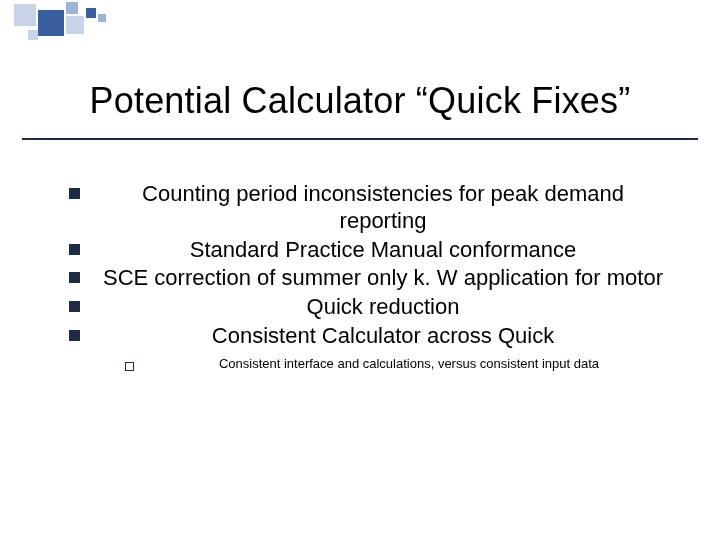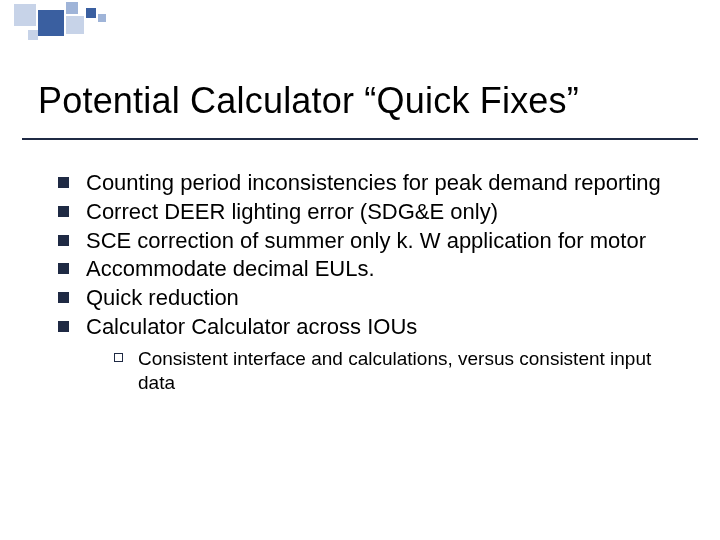--- a/index.html
+++ b/index.html
@@ -10,20 +10,21 @@
     background: #ffffff;
     font-family: Arial, Helvetica, sans-serif;
     color: #000;
     overflow: hidden;
   }
   .slide {
     position: relative;
     width: 720px;
     height: 540px;
     box-sizing: border-box;
+    text-align: center;
   }
   .decor {
     position: absolute;
     top: 0;
     left: 0;
     width: 140px;
     height: 48px;
   }
   .decor .sq {
     position: absolute;
@@ -51,21 +52,21 @@
   }
 
   .content {
     position: absolute;
     top: 170px;
     left: 58px;
     right: 40px;
   }
   ul.level1 {
     list-style: none;
-    margin: 0;
+    margin: 11px;
     padding: 0;
   }
   ul.level1 > li {
     position: relative;
     padding-left: 28px;
     font-size: 22px;
     line-height: 1.22;
     margin-bottom: 2px;
   }
   ul.level1 > li::before {
@@ -78,21 +79,21 @@
     background: #1f2a44;
   }
   ul.level2 {
     list-style: none;
     margin: 6px 0 0 0;
     padding: 0 0 0 28px;
   }
   ul.level2 > li {
     position: relative;
     padding-left: 24px;
-    font-size: 19px;
+    font-size: 13px;
     line-height: 1.25;
   }
   ul.level2 > li::before {
     content: "";
     position: absolute;
     left: 0;
     top: 6px;
     width: 9px;
     height: 9px;
     border: 1.5px solid #1f2a44;
@@ -114,26 +115,25 @@
     <div class="sq mid" style="left:98px; top:14px; width:8px;  height:8px;"></div>
     <div class="sq light" style="left:28px; top:30px; width:10px; height:10px;"></div>
   </div>
 
   <div class="title">Potential Calculator “Quick Fixes”</div>
   <div class="rule"></div>
 
   <div class="content">
     <ul class="level1">
       <li><span>Counting period inconsistencies for peak demand reporting</span></li>
-      <li><span>Correct DEER lighting error (SDG&amp;E only)</span></li>
+      <li><span>Standard Practice Manual conformance</span></li>
       <li><span>SCE correction of summer only k. W application for motor</span></li>
-      <li><span>Accommodate decimal EULs.</span></li>
       <li><span>Quick reduction</span></li>
       <li>
-        <span>Calculator Calculator across IOUs</span>
+        <span>Consistent Calculator across Quick</span>
         <ul class="level2">
           <li><span>Consistent interface and calculations, versus consistent input data</span></li>
         </ul>
       </li>
     </ul>
   </div>
 
 </div>
 
 </body></html>

